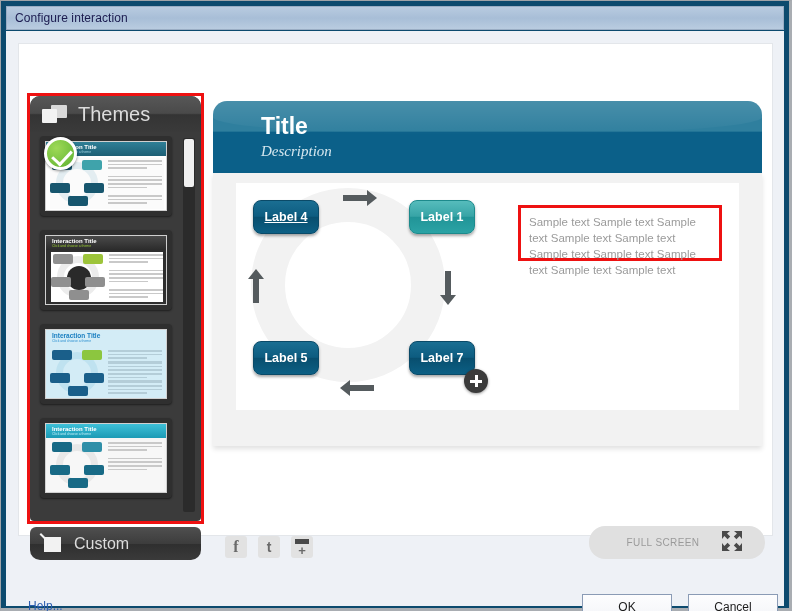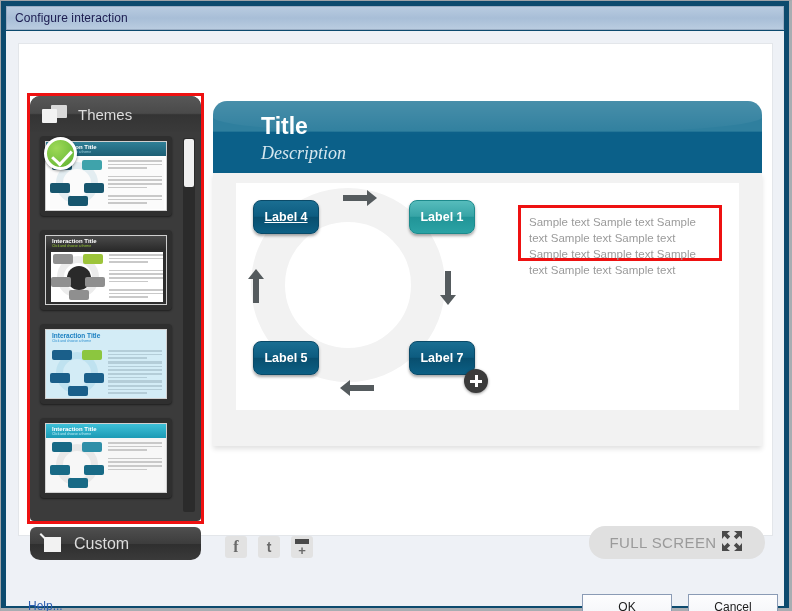--- a/index.html
+++ b/index.html
@@ -65,21 +65,21 @@
   .cards-icon {
     position: relative; width: 26px; height: 18px;
     margin-left: 12px; margin-right: 10px; flex: none;
   }
   .cards-icon i {
     position: absolute; display: block;
     background: #f2f2f2; border-radius: 1px;
   }
   .cards-icon i.back  { left: 9px;  top: 0;   width: 16px; height: 13px; background:#d9d9d9; }
   .cards-icon i.front { left: 0px;  top: 4px; width: 15px; height: 14px; }
-  .themes-title { font-size: 15px; color: #dcdcdc; }
+  .themes-title { font-size: 20px; color: #dcdcdc; }
 
   .themes-list {
     position: absolute; left: 6px; top: 40px;
     width: 146px; height: 377px;
     overflow: hidden;
   }
   .thumb {
     position: relative;
     width: 132px; margin: 0 0 14px 4px;
     background: #2f2f2f;
@@ -222,21 +222,21 @@
     background: linear-gradient(to bottom, rgba(255,255,255,.12), rgba(255,255,255,0));
     border-radius: 14px 14px 50% 50% / 14px 14px 18px 18px;
   }
   .preview-title {
     position: absolute; left: 48px; top: 12px;
     font-size: 23px; font-weight: bold; color: #ffffff;
   }
   .preview-desc {
     position: absolute; left: 48px; top: 42px;
     font-family: "Liberation Serif", serif;
-    font-style: italic; font-size: 18px; color: #d5e7ef;
+    font-style: italic; font-size: 15px; color: #d5e7ef;
   }
   .preview-stage {
     position: relative;
     width: 549px; height: 273px;
     background: #f2f2f2;
     box-shadow: 0 3px 5px rgba(0,0,0,.12);
   }
   .diagram {
     position: absolute; left: 23px; top: 10px;
     width: 503px; height: 227px;
@@ -321,21 +321,21 @@
   .social-btn .sh-plus { margin-top:6px; font-size:13px; font-weight:bold; }
 
   .fullscreen-btn {
     position: absolute; left: 583px; top: 495px;
     width: 176px; height: 33px;
     background: #e0e0e0; border-radius: 16px;
     display: flex; align-items: center; cursor: pointer;
   }
   .fullscreen-label {
     flex: 1; text-align: center;
-    font-size: 15px; color: #9a9a9a; letter-spacing: .4px;
+    font-size: 10px; color: #9a9a9a; letter-spacing: .4px;
     padding-left: 16px;
   }
   .fs-icon { width: 30px; margin-right: 14px; color: #4a4a4a; }
 
   
   .help-link {
     position: absolute; left: 22px; top: 568px;
     font-size: 12px; color: #2a5db0; cursor: pointer;
   }
   .dlg-btn {

